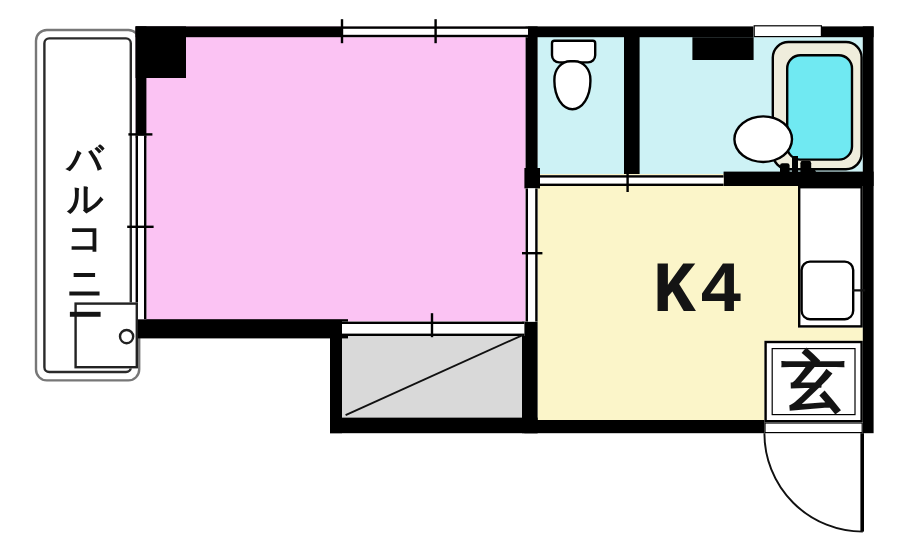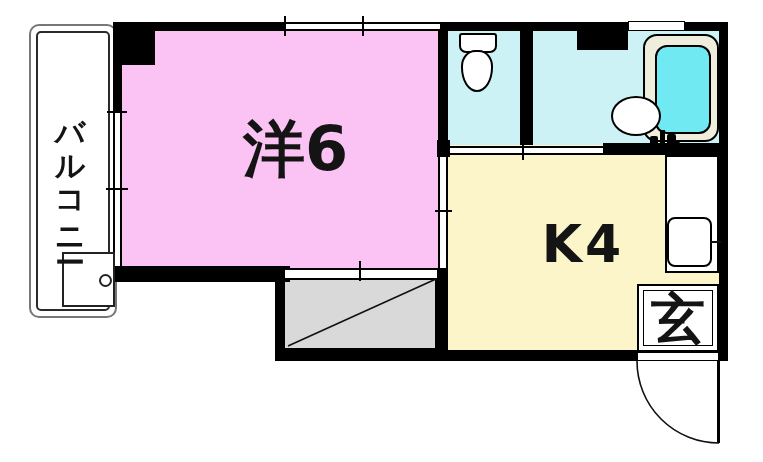--- a/index.html
+++ b/index.html
@@ -91,18 +91,17 @@
 
   <div class="abs" style="left:62px;top:252px;width:53px;height:55px;background:#fff;border:2px solid #222;"></div>
   <div class="abs" style="left:99px;top:274px;width:13px;height:13px;background:#fff;border:2px solid #222;border-radius:50%;"></div>
 
   <svg class="overlay" width="763" height="462" viewBox="0 0 763 462">
     <line x1="288" y1="346" x2="436" y2="279" stroke="#111" stroke-width="1.6"></line>
     <path d="M 637 361 A 82 82 0 0 0 719 443" fill="none" stroke="#111" stroke-width="1.6"></path>
     <line x1="710" y1="242" x2="721" y2="242" stroke="#111" stroke-width="2"></line>
   </svg>
 
-  <div class="label" style="left:163px;top:115px;width:265px;height:68px;line-height:68px;font-size:62px;">洋6</div>
-  <div class="label" style="left:473px;top:213px;width:220px;height:62px;line-height:62px;font-size:52px;letter-spacing:3px;">K4</div>
+  <div class="label" style="left:473px;top:213px;width:220px;height:62px;line-height:62px;font-size:60px;letter-spacing:3px;font-family:Liberation Mono, monospace;">K4</div>
   <div class="label" style="left:640px;top:289px;width:76px;height:60px;line-height:60px;font-size:54px;">玄</div>
   <div class="label" style="left:51px;top:76px;height:195px;writing-mode:vertical-rl;text-orientation:mixed;font-size:30px;line-height:38px;letter-spacing:3px;font-weight:700;">バルコニー</div>
 
 </div>
 
 </body></html>

